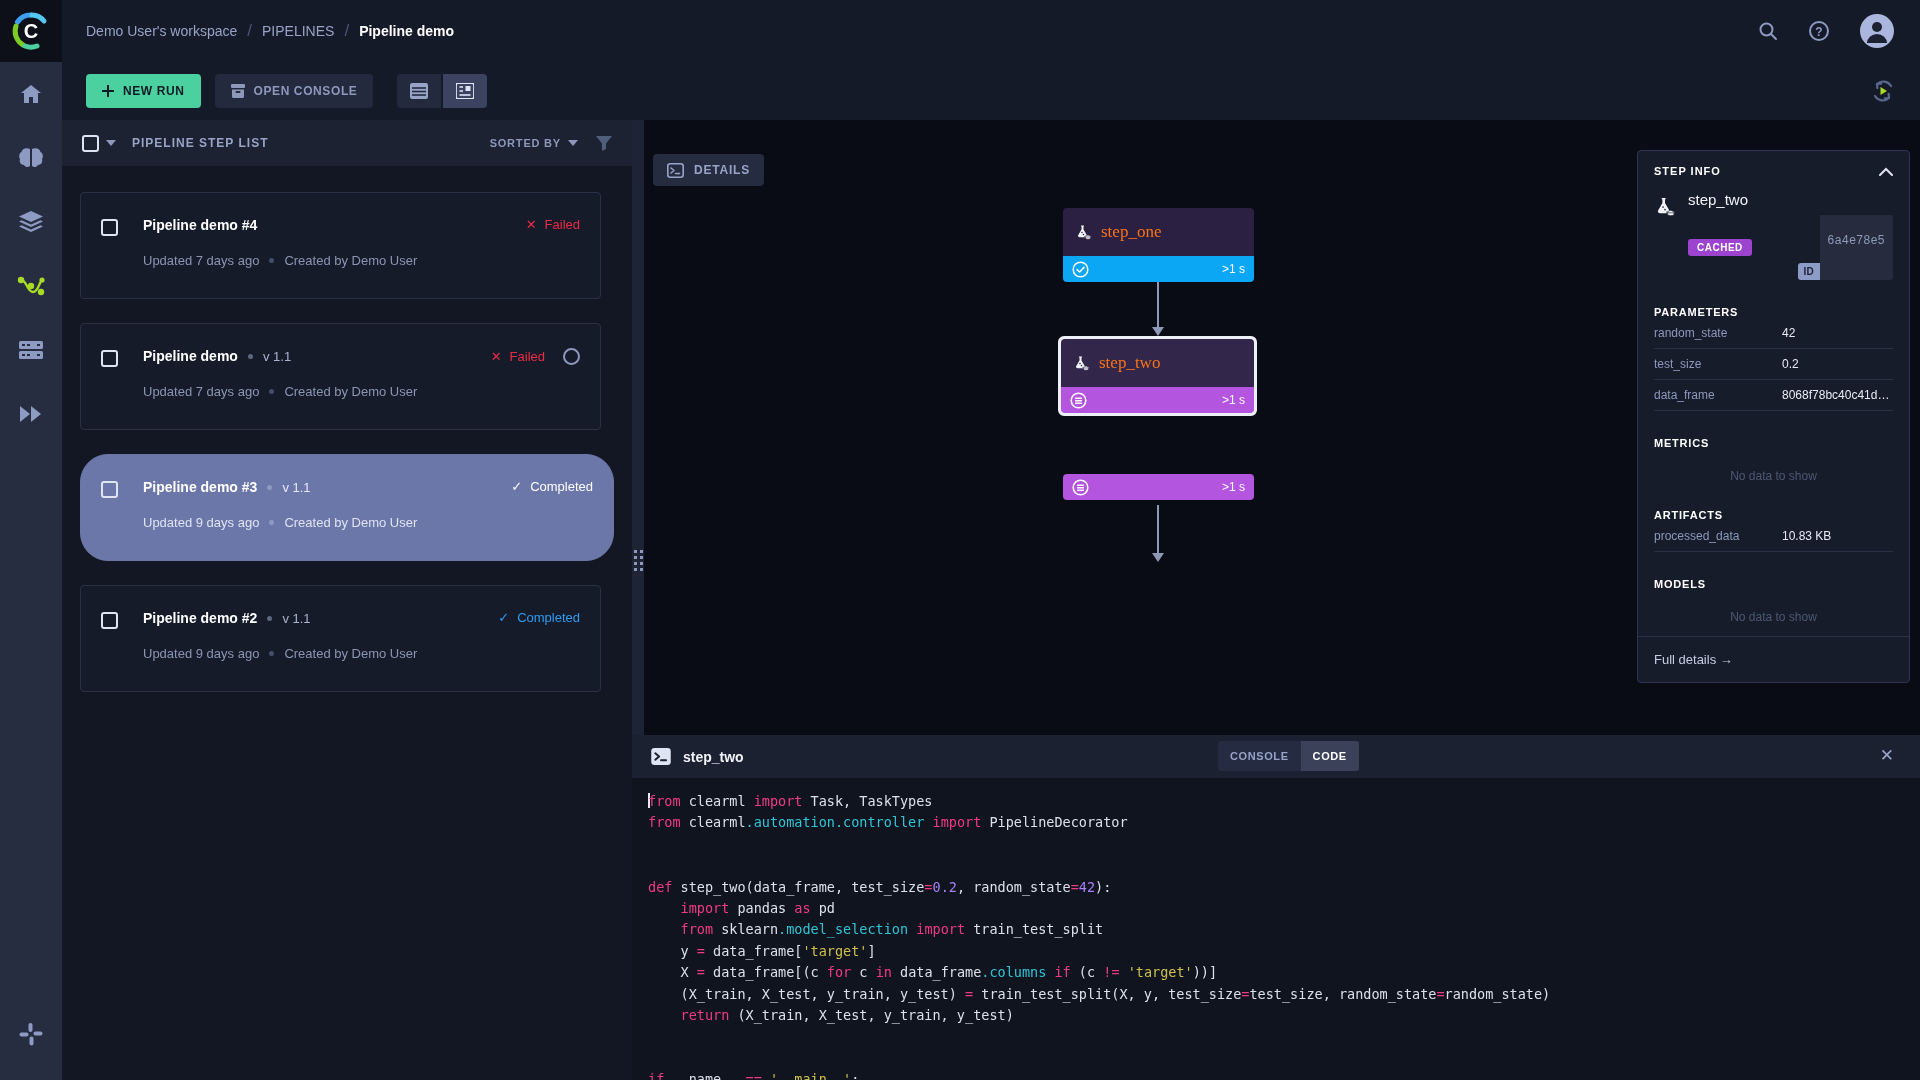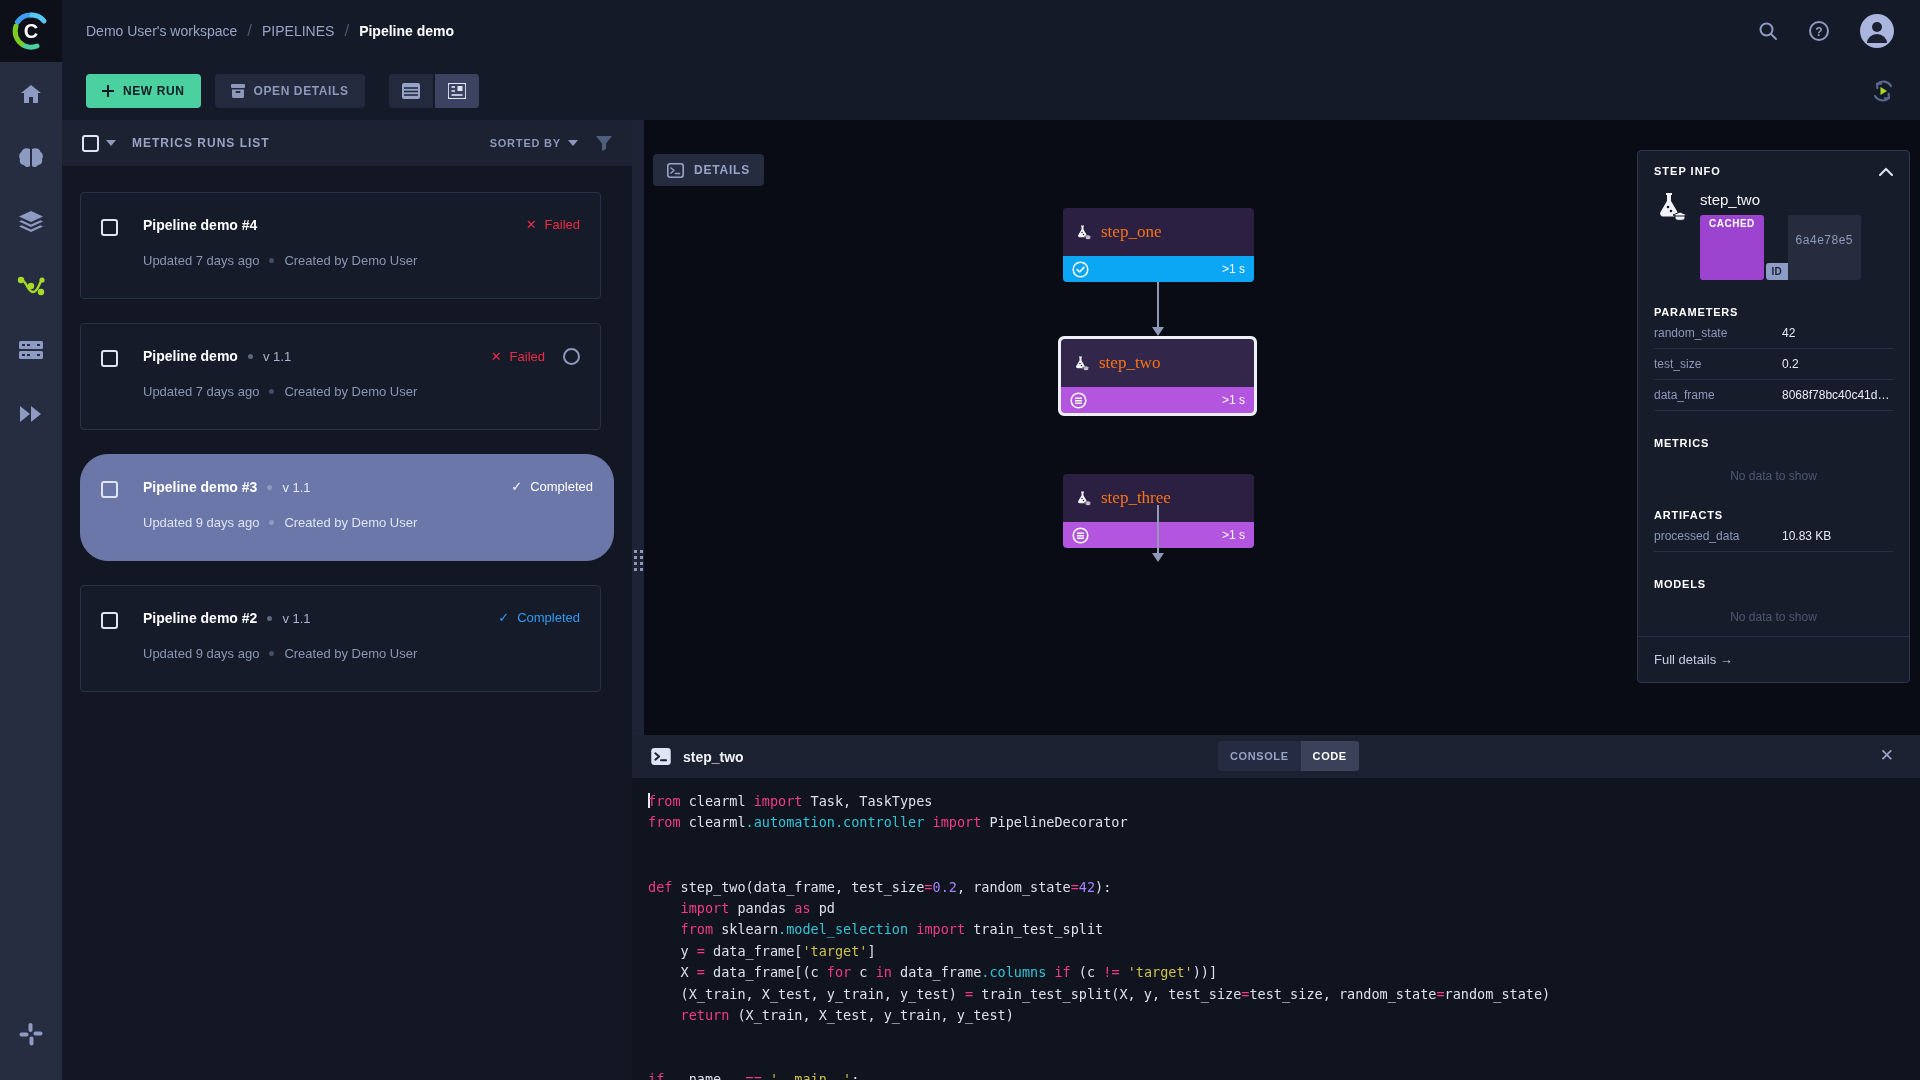--- a/index.html
+++ b/index.html
@@ -86,21 +86,21 @@
   .dag-arrow .head { width:0; height:0; border-left:6px solid transparent; border-right:6px solid transparent; border-top:9px solid #8e99b6; }
 
   
   .step-info { position:absolute; left:1637px; top:150px; width:273px; height:533px; background:#171c2b; border:1px solid #2f3652; border-radius:4px; z-index:15; }
   .si-inner { padding:14px 16px 0 16px; }
   .si-head { display:flex; align-items:center; }
   .si-title { font-size:11px; font-weight:bold; letter-spacing:1px; color:#ffffff; }
   .si-collapse { margin-left:auto; cursor:pointer; }
   .si-step-row { display:flex; margin-top:14px; gap:12px; }
   .si-step-name { font-size:15px; color:#f2f3f8; }
-  .si-badges { display:flex; margin-top:7px; width:161px; }
+  .si-badges { display:flex; align-items:center; margin-top:7px; width:205px; }
   .badge-cached { background:#9c43cf; color:#fff; font-size:10px; font-weight:bold; letter-spacing:.5px; padding:3px 9px; border-radius:3px; }
   .id-chips { margin-left:auto; display:flex; }
   .id-key { background:#8c9cc6; color:#1c2133; font-size:10px; font-weight:bold; padding:3px 6px; border-radius:3px 0 0 3px; display:flex; align-items:center;margin-top:48px; }
   .id-val { background:#262b3d; color:#8f9aba; font-size:12px; padding:18px 8px; border-radius:0 3px 3px 0; letter-spacing:.5px; }
   .si-section-title { font-size:11px; font-weight:bold; letter-spacing:.8px; color:#ffffff; margin-top:26px; }
   .kv-row { display:flex; align-items:center; height:31px; border-bottom:1px solid #2a3044; font-size:12px; }
   .kv-key { color:#8d98bb; width:128px; flex:0 0 128px; }
   .kv-val { color:#e8ebf5; white-space:nowrap; overflow:hidden; }
   .si-empty { text-align:center; color:#4d5872; font-size:12px; margin-top:20px; }
   .si-footer { position:absolute; left:0; right:0; bottom:0; border-top:1px solid #2a3044; padding:15px 16px; font-size:13px; color:#c6cde0; cursor:pointer; }
@@ -233,21 +233,21 @@
           <path d="M5 0 h2 v5 h5 v2 h-5 v5 h-2 v-5 h-5 v-2 h5 z" fill="#0e1b24"></path>
         </svg>
       <span>NEW RUN</span>
     </button>
     <button class="btn-archive">
       <svg width="14" height="14" viewBox="0 0 14 14">
           <rect x="0" y="0" width="14" height="4" rx="1" fill="#8d98bb"></rect>
           <path d="M1 5.5 h12 v7 a1.5 1.5 0 0 1 -1.5 1.5 h-9 a1.5 1.5 0 0 1 -1.5 -1.5 z" fill="#8d98bb"></path>
           <rect x="4.5" y="7" width="5" height="2" rx="1" fill="#232a3e"></rect>
         </svg>
-      <span>OPEN DETAILS</span>
+      <span>OPEN CONSOLE</span>
     </button>
     <div class="view-toggle">
       <div class="vt-seg">
         <svg width="18" height="16" viewBox="0 0 18 16">
             <rect x="0" y="0" width="18" height="16" rx="2" fill="#97a3c7"></rect>
             <line x1="2" y1="5" x2="16" y2="5" stroke="#232a3e" stroke-width="1.6"></line>
             <line x1="2" y1="8.5" x2="16" y2="8.5" stroke="#232a3e" stroke-width="1.6"></line>
             <line x1="2" y1="12" x2="16" y2="12" stroke="#232a3e" stroke-width="1.6"></line>
           </svg>
       </div>
@@ -271,21 +271,21 @@
       </svg>
     </div>
   </div>
 
   <div class="list-panel">
     <div class="list-header">
       <span class="lh-check">
         <span class="checkbox"></span>
         <span class="caret-down"></span>
       </span>
-      <span class="lh-title">METRICS RUNS LIST</span>
+      <span class="lh-title">PIPELINE STEP LIST</span>
       <span class="lh-right">
         <span class="sorted-by">
           <span>SORTED BY</span>
           <span class="caret-down"></span>
         </span>
         <svg width="16" height="15" viewBox="0 0 16 15">
             <path d="M0 0 H16 L10 7.5 V13 L6 15 V7.5 Z" fill="#515d7d"></path>
           </svg>
       </span>
     </div>
@@ -427,32 +427,20 @@
                   <line x1="6" y1="7.3" x2="14" y2="7.3" stroke="#fff" stroke-width="1.7"></line>
                   <line x1="6" y1="10.3" x2="14" y2="10.3" stroke="#fff" stroke-width="1.7"></line>
                   <line x1="6" y1="13.3" x2="14" y2="13.3" stroke="#fff" stroke-width="1.7"></line>
                 </svg>
               </span>
               <span class="node-dur">&gt;1 s</span>
             </div>
           </div>
         </div>
         <div class="node" style="top: 266px; left: 0px;">
-          <div class="node-head">
-            <span>
-              <svg width="17" height="17" viewBox="0 0 34 32">
-                <path d="M12 2 h6 v2 h-1 v6 l6.5 11 a3 3 0 0 1 -2.6 4.5 h-11.8 a3 3 0 0 1 -2.6 -4.5 L13 10 V4 h-1 z" fill="#f2f3f8"></path>
-                <circle cx="14" cy="16" r="1.5" fill="#2b2042"></circle>
-                <circle cx="17" cy="20" r="1.5" fill="#2b2042"></circle>
-                <path d="M19 24 l7 -3 l7 3 l-7 3 z" fill="#f2f3f8" stroke="#2b2042" stroke-width="1"></path>
-                <path d="M21 27 a5 2.4 0 0 0 10 0 l0 -2 l-10 0 z" fill="#f2f3f8" stroke="#2b2042" stroke-width="1"></path>
-              </svg>
-            </span>
-            <span class="node-label">step_three</span>
-          </div>
           <div class="node-foot purple">
             <span>
               <svg width="17" height="17" viewBox="0 0 20 20">
                 <circle cx="10" cy="10" r="8.6" fill="none" stroke="#fff" stroke-width="1.8"></circle>
                 <line x1="6" y1="7.3" x2="14" y2="7.3" stroke="#fff" stroke-width="1.7"></line>
                 <line x1="6" y1="10.3" x2="14" y2="10.3" stroke="#fff" stroke-width="1.7"></line>
                 <line x1="6" y1="13.3" x2="14" y2="13.3" stroke="#fff" stroke-width="1.7"></line>
               </svg>
             </span>
             <span class="node-dur">&gt;1 s</span>

